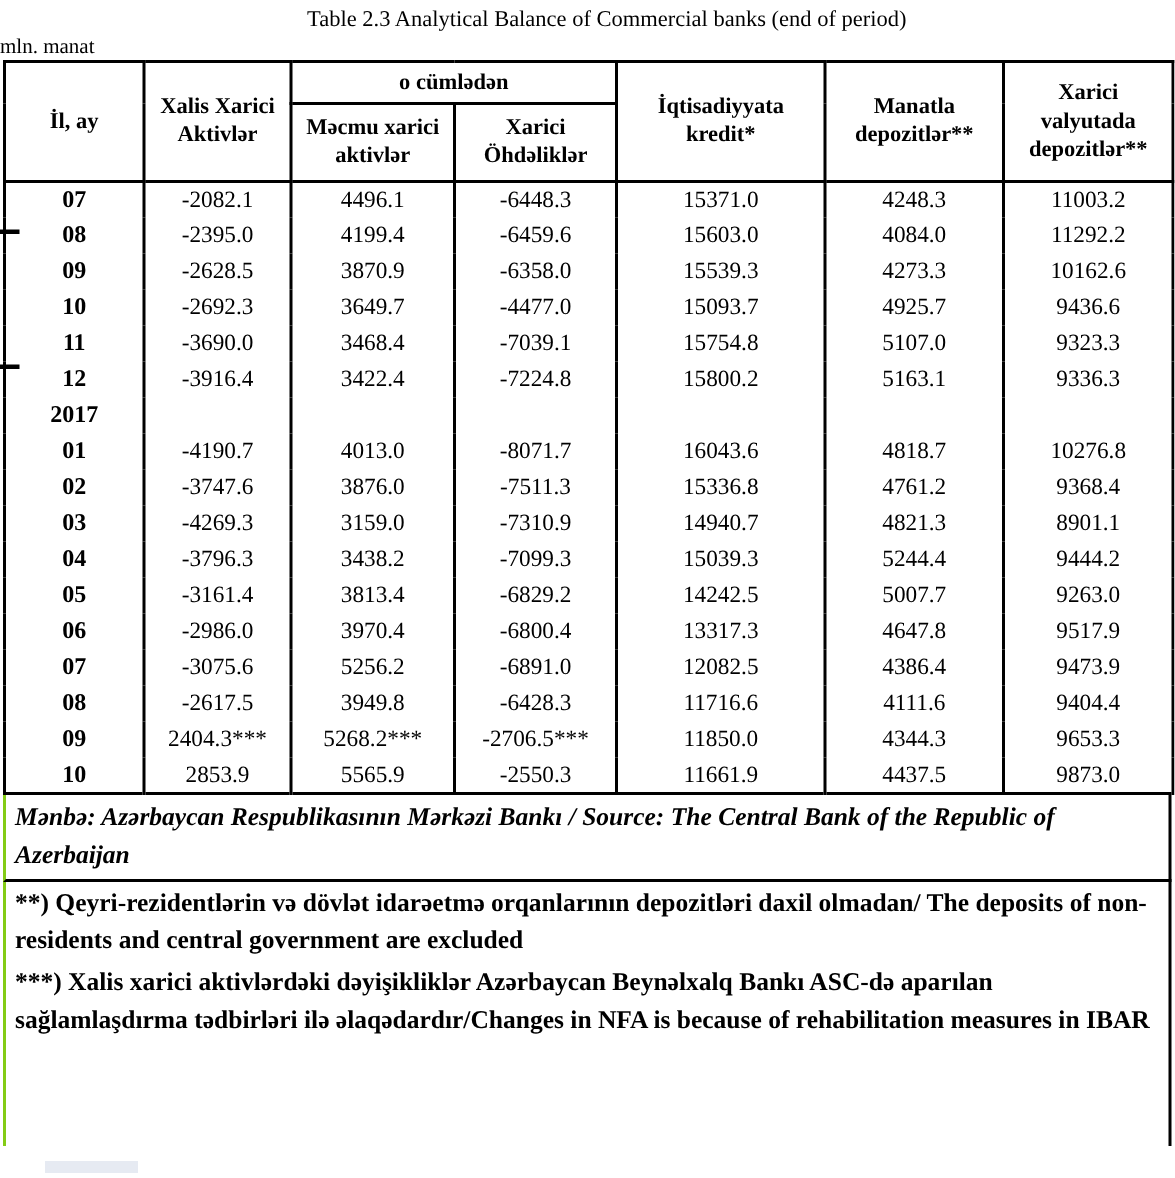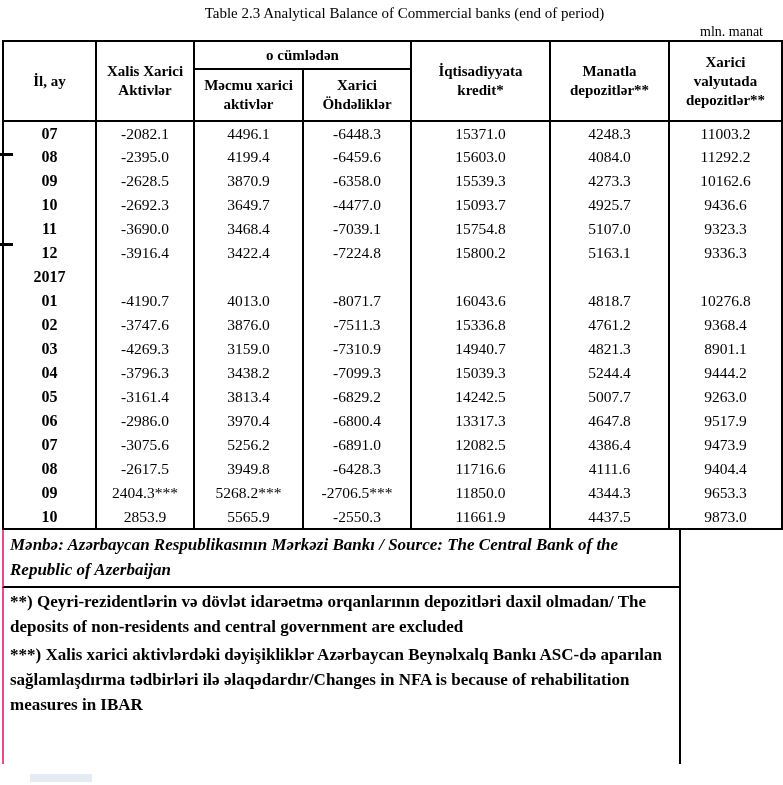--- a/index.html
+++ b/index.html
@@ -5,21 +5,21 @@
   * { margin: 0; padding: 0; box-sizing: border-box; }
   html, body {
     width: 783px; height: 785px;
     background: #fff; color: #000;
     font-family: "Liberation Serif", "DejaVu Serif", serif;
     overflow: hidden; position: relative;
   }
   .title-block { text-align: center; padding-top: 4px; }
   .title-az { font-weight: bold; font-size: 15.5px; line-height: 19px; letter-spacing: .2px; }
   .title-en { font-size: 15px; line-height: 19px; margin-left: 26px; }
-  .unit { text-align: right; font-size: 14px; padding-right: 20px; line-height: 17px; }
+  .unit { font-size: 14px; padding-right: 20px; line-height: 17px; }
 
   table.balance {
     width: 779px; margin: 0 2px;
     border-collapse: collapse; table-layout: fixed;
     border: 2px solid #000;
   }
   th, td { border-left: 2px solid #000; border-right: 2px solid #000; }
   thead th {
     border: 2px solid #000;
     font-weight: bold; font-size: 15px; line-height: 19px;
@@ -29,22 +29,22 @@
   tr.subhead th { height: 52px; }
   tbody td {
     height: 24px; text-align: center; vertical-align: middle;
     font-size: 15.5px; padding: 0 2px;
     border-top: none; border-bottom: none;
   }
   tbody td.period { font-weight: bold; font-size: 16px; }
   tbody { border-bottom: 2px solid #000; padding-left: 48px; }
 
   .footer-source, .footer-notes {
-    width: 679px; margin: 0 2px;
-    border-left: 2px solid #ec4899; border-right: 2px solid #000;
+    width: 779px; margin: 0 2px;
+    border-left: 2px solid #84cc16; border-right: 2px solid #000;
     padding: 2px 8px 4px 6px;
     font-weight: bold; font-size: 17px; line-height: 25px;
   }
   .footer-source { font-style: italic; border-bottom: 2px solid #000; }
   .footer-notes { min-height: 176px; padding-top: 1px; }
   .footer-notes .note { margin: 0 0 3px 0; }
   .footer-notes .note3 { margin-bottom: 0; }
 
   .tick { position: absolute; left: 0; width: 13px; height: 3px; background: #000; }
   .tick1 { top: 153px; } .tick2 { top: 243px; }

